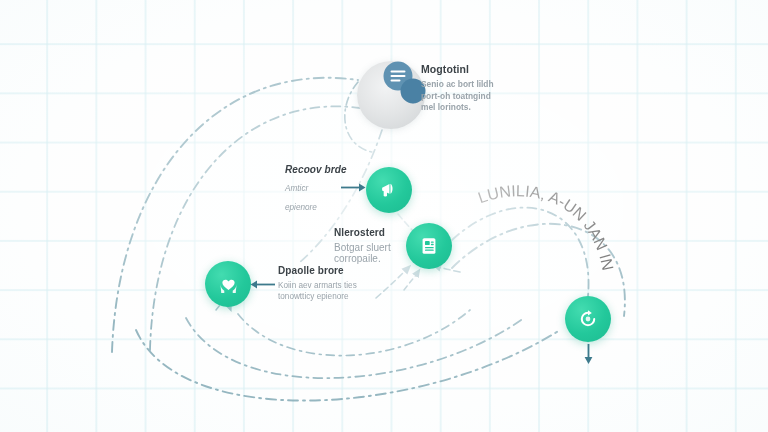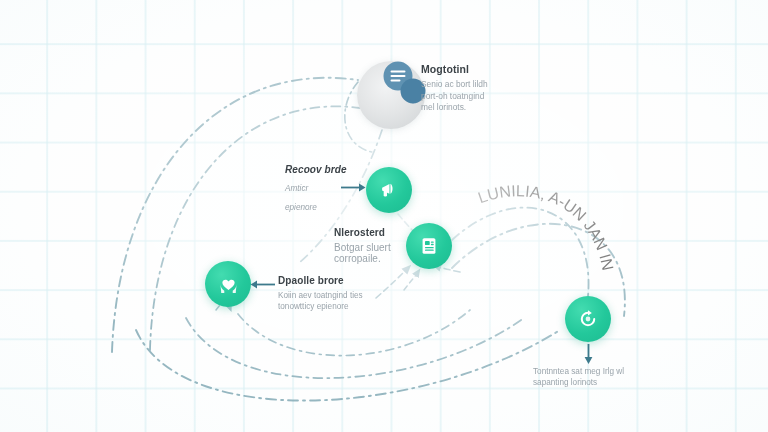--- a/index.html
+++ b/index.html
@@ -119,21 +119,21 @@
       <circle cx="16" cy="16" r="14.5" fill="#5f92b2"></circle>
       <path d="M16 30 L12 26 L20 26 Z" fill="#5f92b2"></path>
       <rect x="8.5" y="10.5" width="15" height="2.1" rx="1" fill="#ffffff"></rect>
       <rect x="8.5" y="15" width="15" height="2.1" rx="1" fill="#ffffff"></rect>
       <rect x="8.5" y="19.5" width="10" height="2.1" rx="1" fill="#ffffff"></rect>
       <circle cx="31" cy="31" r="12.5" fill="#4a81a4"></circle>
       <path d="M31 43.5 L27.5 39 L34.5 39 Z" fill="#4a81a4"></path>
     </svg>
     <div class="label" style="left:421px;top:63px;width:92px;">
       <div class="ttl" style="font-size:10.5px;line-height:13px;">Mogtotinl</div>
-      <div class="body" style="font-size:8.4px;line-height:11.5px;margin-top:3px;">
+      <div class="body" style="font-size:8.4px;line-height:11.5px;margin-top:3px;font-weight:bold;">
         <div>Senio ac bort lildh</div>
         <div>port-oh toatngind</div>
         <div>mel lorinots.</div>
       </div>
     </div>
 
     <div class="node teal" style="left:366px;top:167px;width:46px;height:46px;">
       <svg width="22" height="22" viewBox="0 0 24 24">
         <path d="M4.5 9.5 L12.5 5.5 L12.5 16 L4.5 12.5 Z" fill="#ffffff"></path>
         <path d="M13.6 5.2 C16.6 6.6 16.6 14.4 13.6 16.2 Z" fill="#ffffff"></path>
@@ -173,40 +173,36 @@
       <svg width="23" height="23" viewBox="0 0 24 24">
         <path d="M12 17.8 C8.2 14.8 5.6 12.8 5.6 10.2 C5.6 8.3 7.1 7 8.8 7 C10 7 11.2 7.7 12 8.8 C12.8 7.7 14 7 15.2 7 C16.9 7 18.4 8.3 18.4 10.2 C18.4 12.8 15.8 14.8 12 17.8 Z" fill="#ffffff"></path>
         <path d="M3.6 11.5 C3.6 14.6 5.4 17.2 7.6 18.6 L7.6 20.8 L4.4 20.8 C4.4 17 3.6 14.8 3.6 11.5 Z" fill="#ffffff" opacity=".92"></path>
         <path d="M20.4 11.5 C20.4 14.6 18.6 17.2 16.4 18.6 L16.4 20.8 L19.6 20.8 C19.6 17 20.4 14.8 20.4 11.5 Z" fill="#ffffff" opacity=".92"></path>
       </svg>
     </div>
     <svg class="arrow" style="left:249px;top:279px;" width="26" height="11" viewBox="0 0 26 11">
       <path d="M26 5.5 H7" stroke="#3d7a8c" stroke-width="1.8" fill="none"></path>
       <path d="M8 1.6 L1.5 5.5 L8 9.4 Z" fill="#3d7a8c"></path>
     </svg>
-    <div class="label" style="left:278px;top:274px;width:120px;">
+    <div class="label" style="left:278px;top:264px;width:120px;">
       <div class="ttl" style="font-size:10px;line-height:13px;">Dpaolle brore</div>
       <div class="body" style="font-size:8.2px;line-height:11px;margin-top:3px;">
-        <div>Koiin aev toatngind ties</div>
+        <div>Koiin aev armarts ties</div>
         <div>tonowtticy epienore</div>
       </div>
     </div>
 
     <div class="node teal" style="left:565px;top:296px;width:46px;height:46px;">
       <svg width="22" height="22" viewBox="0 0 24 24">
         <path d="M12 5.2 A6.8 6.8 0 1 0 18.8 12" stroke="#ffffff" stroke-width="2.2" fill="none" stroke-linecap="round"></path>
         <path d="M12 2.4 L16.2 5.4 L12 8.2 Z" fill="#ffffff"></path>
         <circle cx="12" cy="12" r="2.6" fill="#ffffff" opacity=".85"></circle>
       </svg>
     </div>
     <svg class="arrow" style="left:583px;top:344px;" width="11" height="22" viewBox="0 0 11 22">
       <path d="M5.5 0 V14" stroke="#3d7a8c" stroke-width="1.8" fill="none"></path>
       <path d="M1.6 13 L5.5 20 L9.4 13 Z" fill="#3d7a8c"></path>
     </svg>
     <div class="label" style="left:533px;top:363px;width:140px;">
-      <div class="body" style="font-size:8.2px;line-height:11px;margin-top:3px;">
-        <div>Tontnntea sat meg Irlg wl</div>
-        <div>sapanting lorinots</div>
-      </div>
     </div>
 
   </div>
 </div>
 
 </body></html>

